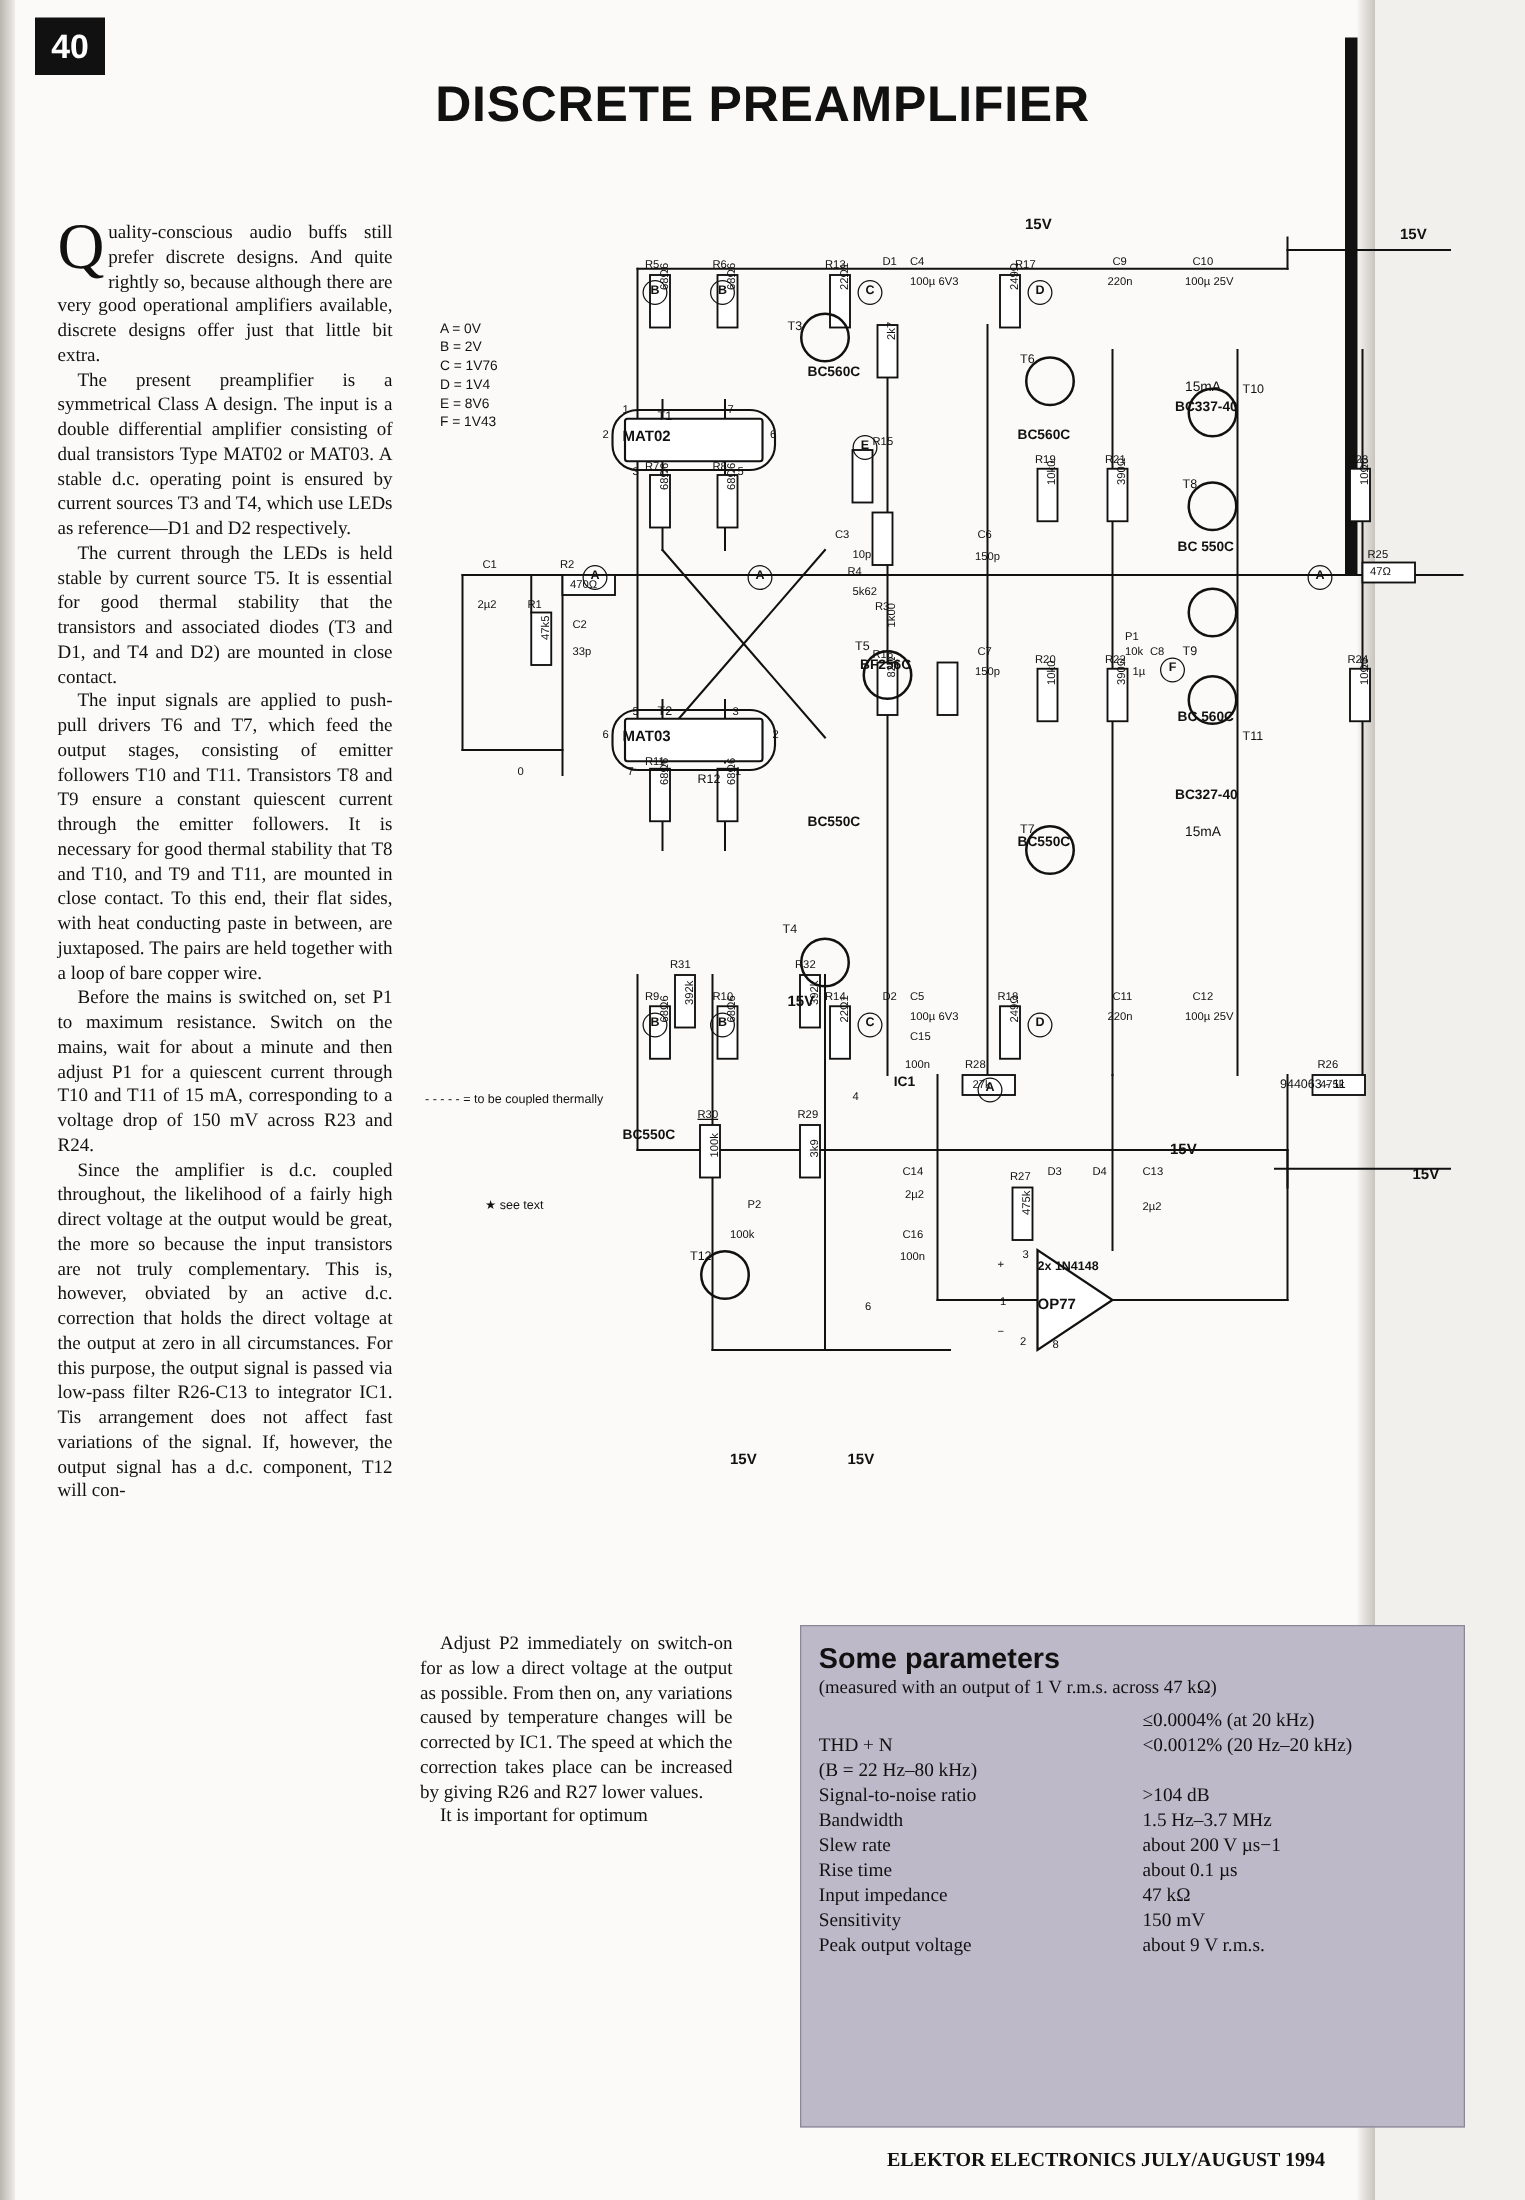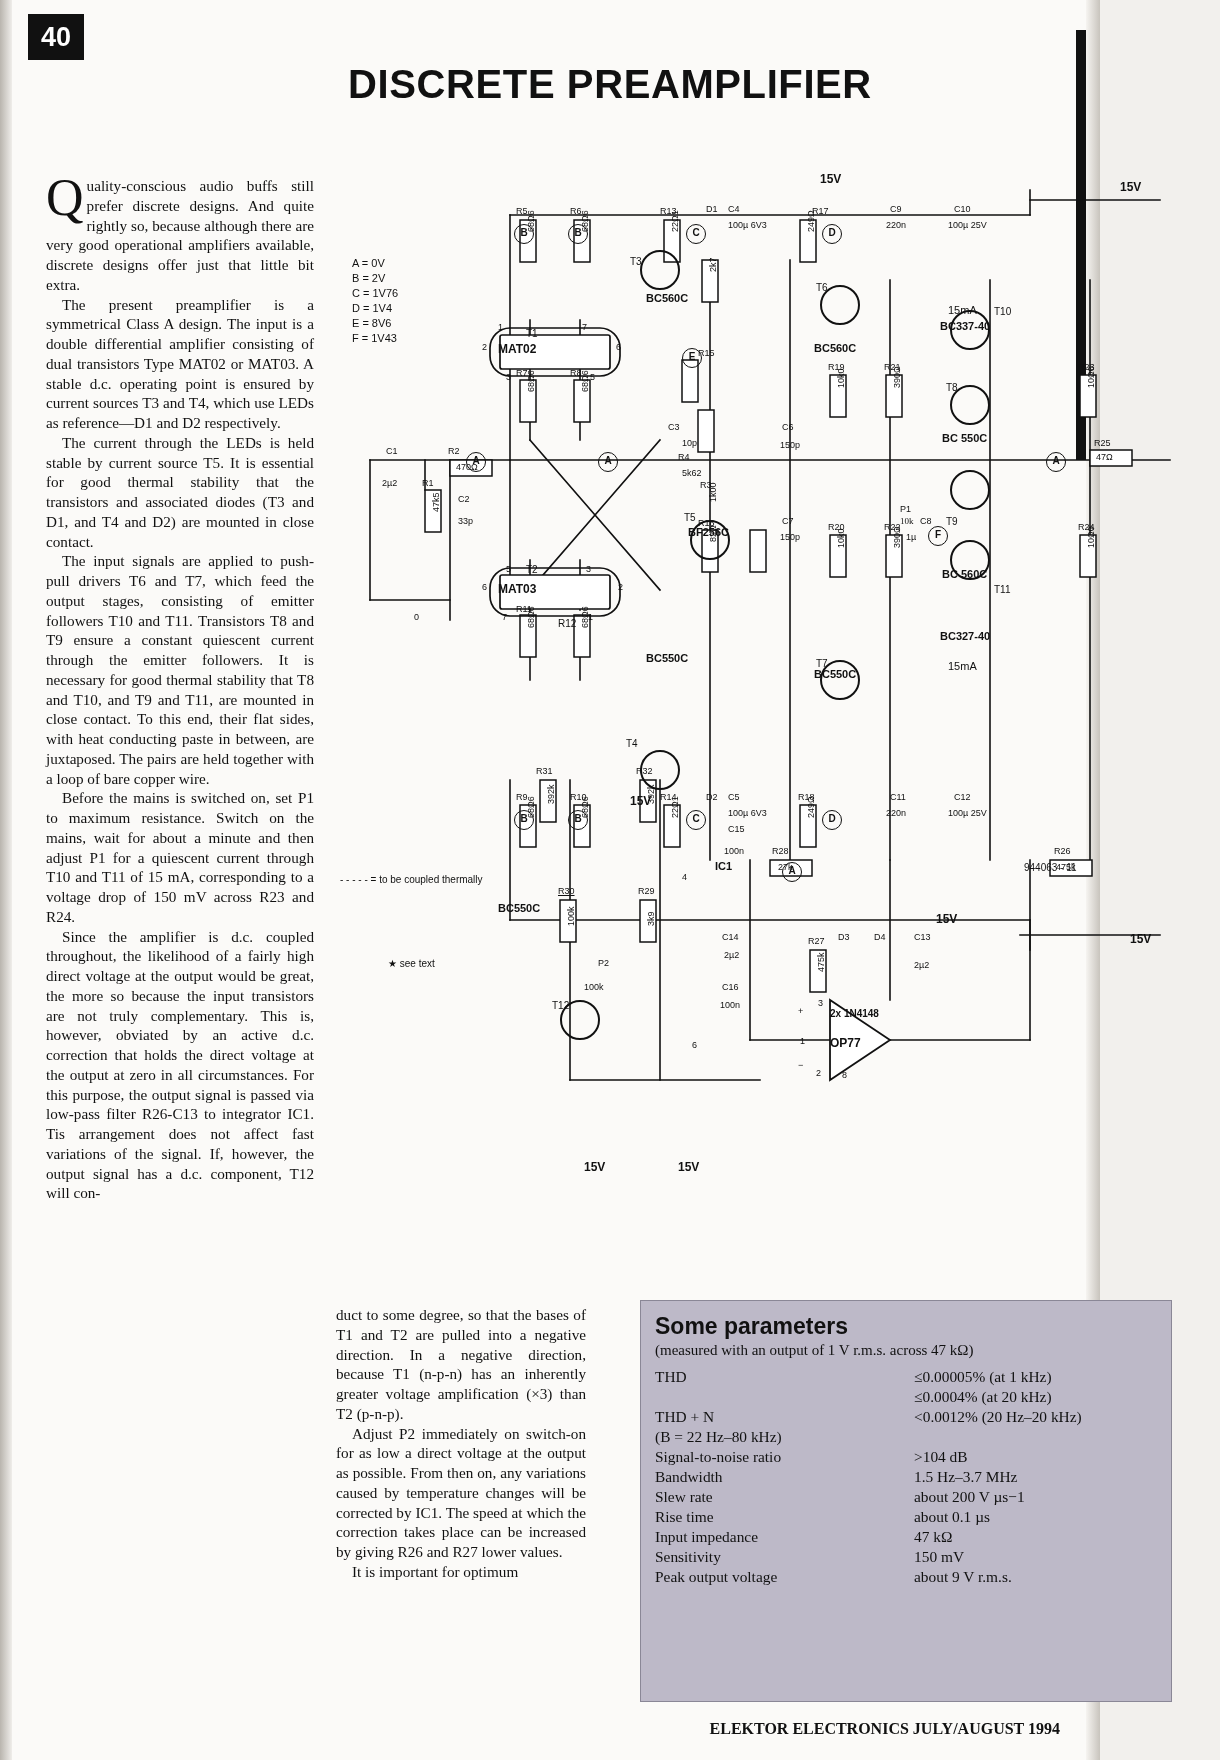--- a/index.html
+++ b/index.html
@@ -107,35 +107,30 @@
   <div class="col-left">
     <p class="first"><span class="dropcap">Q</span><span>uality-conscious audio buffs still prefer discrete designs. And quite rightly so, because although there are very good operational amplifiers available, discrete designs offer just that little bit extra.</span></p>
     <p>The present preamplifier is a symmetrical Class A design. The input is a double differential amplifier consisting of dual transistors Type MAT02 or MAT03. A stable d.c. operating point is ensured by current sources T3 and T4, which use LEDs as reference—D1 and D2 respectively.</p>
     <p>The current through the LEDs is held stable by current source T5. It is essential for good thermal stability that the transistors and associated diodes (T3 and D1, and T4 and D2) are mounted in close contact.</p>
     <p>The input signals are applied to push-pull drivers T6 and T7, which feed the output stages, consisting of emitter followers T10 and T11. Transistors T8 and T9 ensure a constant quiescent current through the emitter followers. It is necessary for good thermal stability that T8 and T10, and T9 and T11, are mounted in close contact. To this end, their flat sides, with heat conducting paste in between, are juxtaposed. The pairs are held together with a loop of bare copper wire.</p>
     <p>Before the mains is switched on, set P1 to maximum resistance. Switch on the mains, wait for about a minute and then adjust P1 for a quiescent current through T10 and T11 of 15 mA, corresponding to a voltage drop of 150 mV across R23 and R24.</p>
     <p>Since the amplifier is d.c. coupled throughout, the likelihood of a fairly high direct voltage at the output would be great, the more so because the input transistors are not truly complementary. This is, however, obviated by an active d.c. correction that holds the direct voltage at the output at zero in all circumstances. For this purpose, the output signal is passed via low-pass filter R26-C13 to integrator IC1. Tis arrangement does not affect fast variations of the signal. If, however, the output signal has a d.c. component, T12 will con-</p>
   </div>
 
   <div class="col-b2">
-    <p class="first">duct to some degree, so that the bases of T1 and T2 are pulled into a negative direction. In a negative direction, because T1 (n-p-n) has an inherently greater voltage amplification (×3) than T2 (p-n-p).</p>
     <p>Adjust P2 immediately on switch-on for as low a direct voltage at the output as possible. From then on, any variations caused by temperature changes will be corrected by IC1. The speed at which the correction takes place can be increased by giving R26 and R27 lower values.</p>
     <p>It is important for optimum</p>
   </div>
 
 
   <div class="param-box">
     <h2>Some parameters</h2>
     <div class="param-sub">(measured with an output of 1 V r.m.s. across 47 kΩ)</div>
     <table class="param-table">
       <tbody>
-        <tr>
-            <td class="k">THD</td>
-            <td class="v">≤0.00005% (at 1 kHz)</td>
-          </tr>
         <tr>
             <td class="k"></td>
             <td class="v">≤0.0004% (at 20 kHz)</td>
           </tr>
         <tr>
             <td class="k">THD + N</td>
             <td class="v">&lt;0.0012% (20 Hz–20 kHz)</td>
           </tr>
         <tr>
             <td class="k param-note">(B = 22 Hz–80 kHz)</td>
@@ -454,21 +449,21 @@
     <div style="position:absolute;left:584px;top:772px;font-size:9px;">C13</div>
     <div style="position:absolute;left:584px;top:800px;font-size:9px;">2µ2</div>
 
     <div style="position:absolute;left:376px;top:44px;font-size:9px;">D1</div>
     <div style="position:absolute;left:376px;top:632px;font-size:9px;">D2</div>
     <div style="position:absolute;left:508px;top:772px;font-size:9px;">D3</div>
     <div style="position:absolute;left:544px;top:772px;font-size:9px;">D4</div>
     <div style="position:absolute;left:500px;top:848px;font-size:10px;font-weight:bold;">2x 1N4148</div>
 
     <div style="position:absolute;left:570px;top:344px;font-size:9px;">P1</div>
-    <div style="position:absolute;left:570px;top:356px;font-size:9px;font-family:Liberation Serif, serif;">10k</div>
+    <div style="position:absolute;left:570px;top:356px;font-size:9px;">10k</div>
     <div style="position:absolute;left:268px;top:798px;font-size:9px;">P2</div>
     <div style="position:absolute;left:254px;top:822px;font-size:9px;">100k</div>
 
     <div style="position:absolute;left:10px;top:714px;font-size:10px;">
       <span>- - - - - </span><span>= to be coupled thermally</span>
     </div>
     <div style="position:absolute;left:58px;top:798px;font-size:10px;">
       <span>★ </span><span>see text</span>
     </div>
     <div style="position:absolute;left:694px;top:702px;font-size:10px;">944063 - 11</div>

